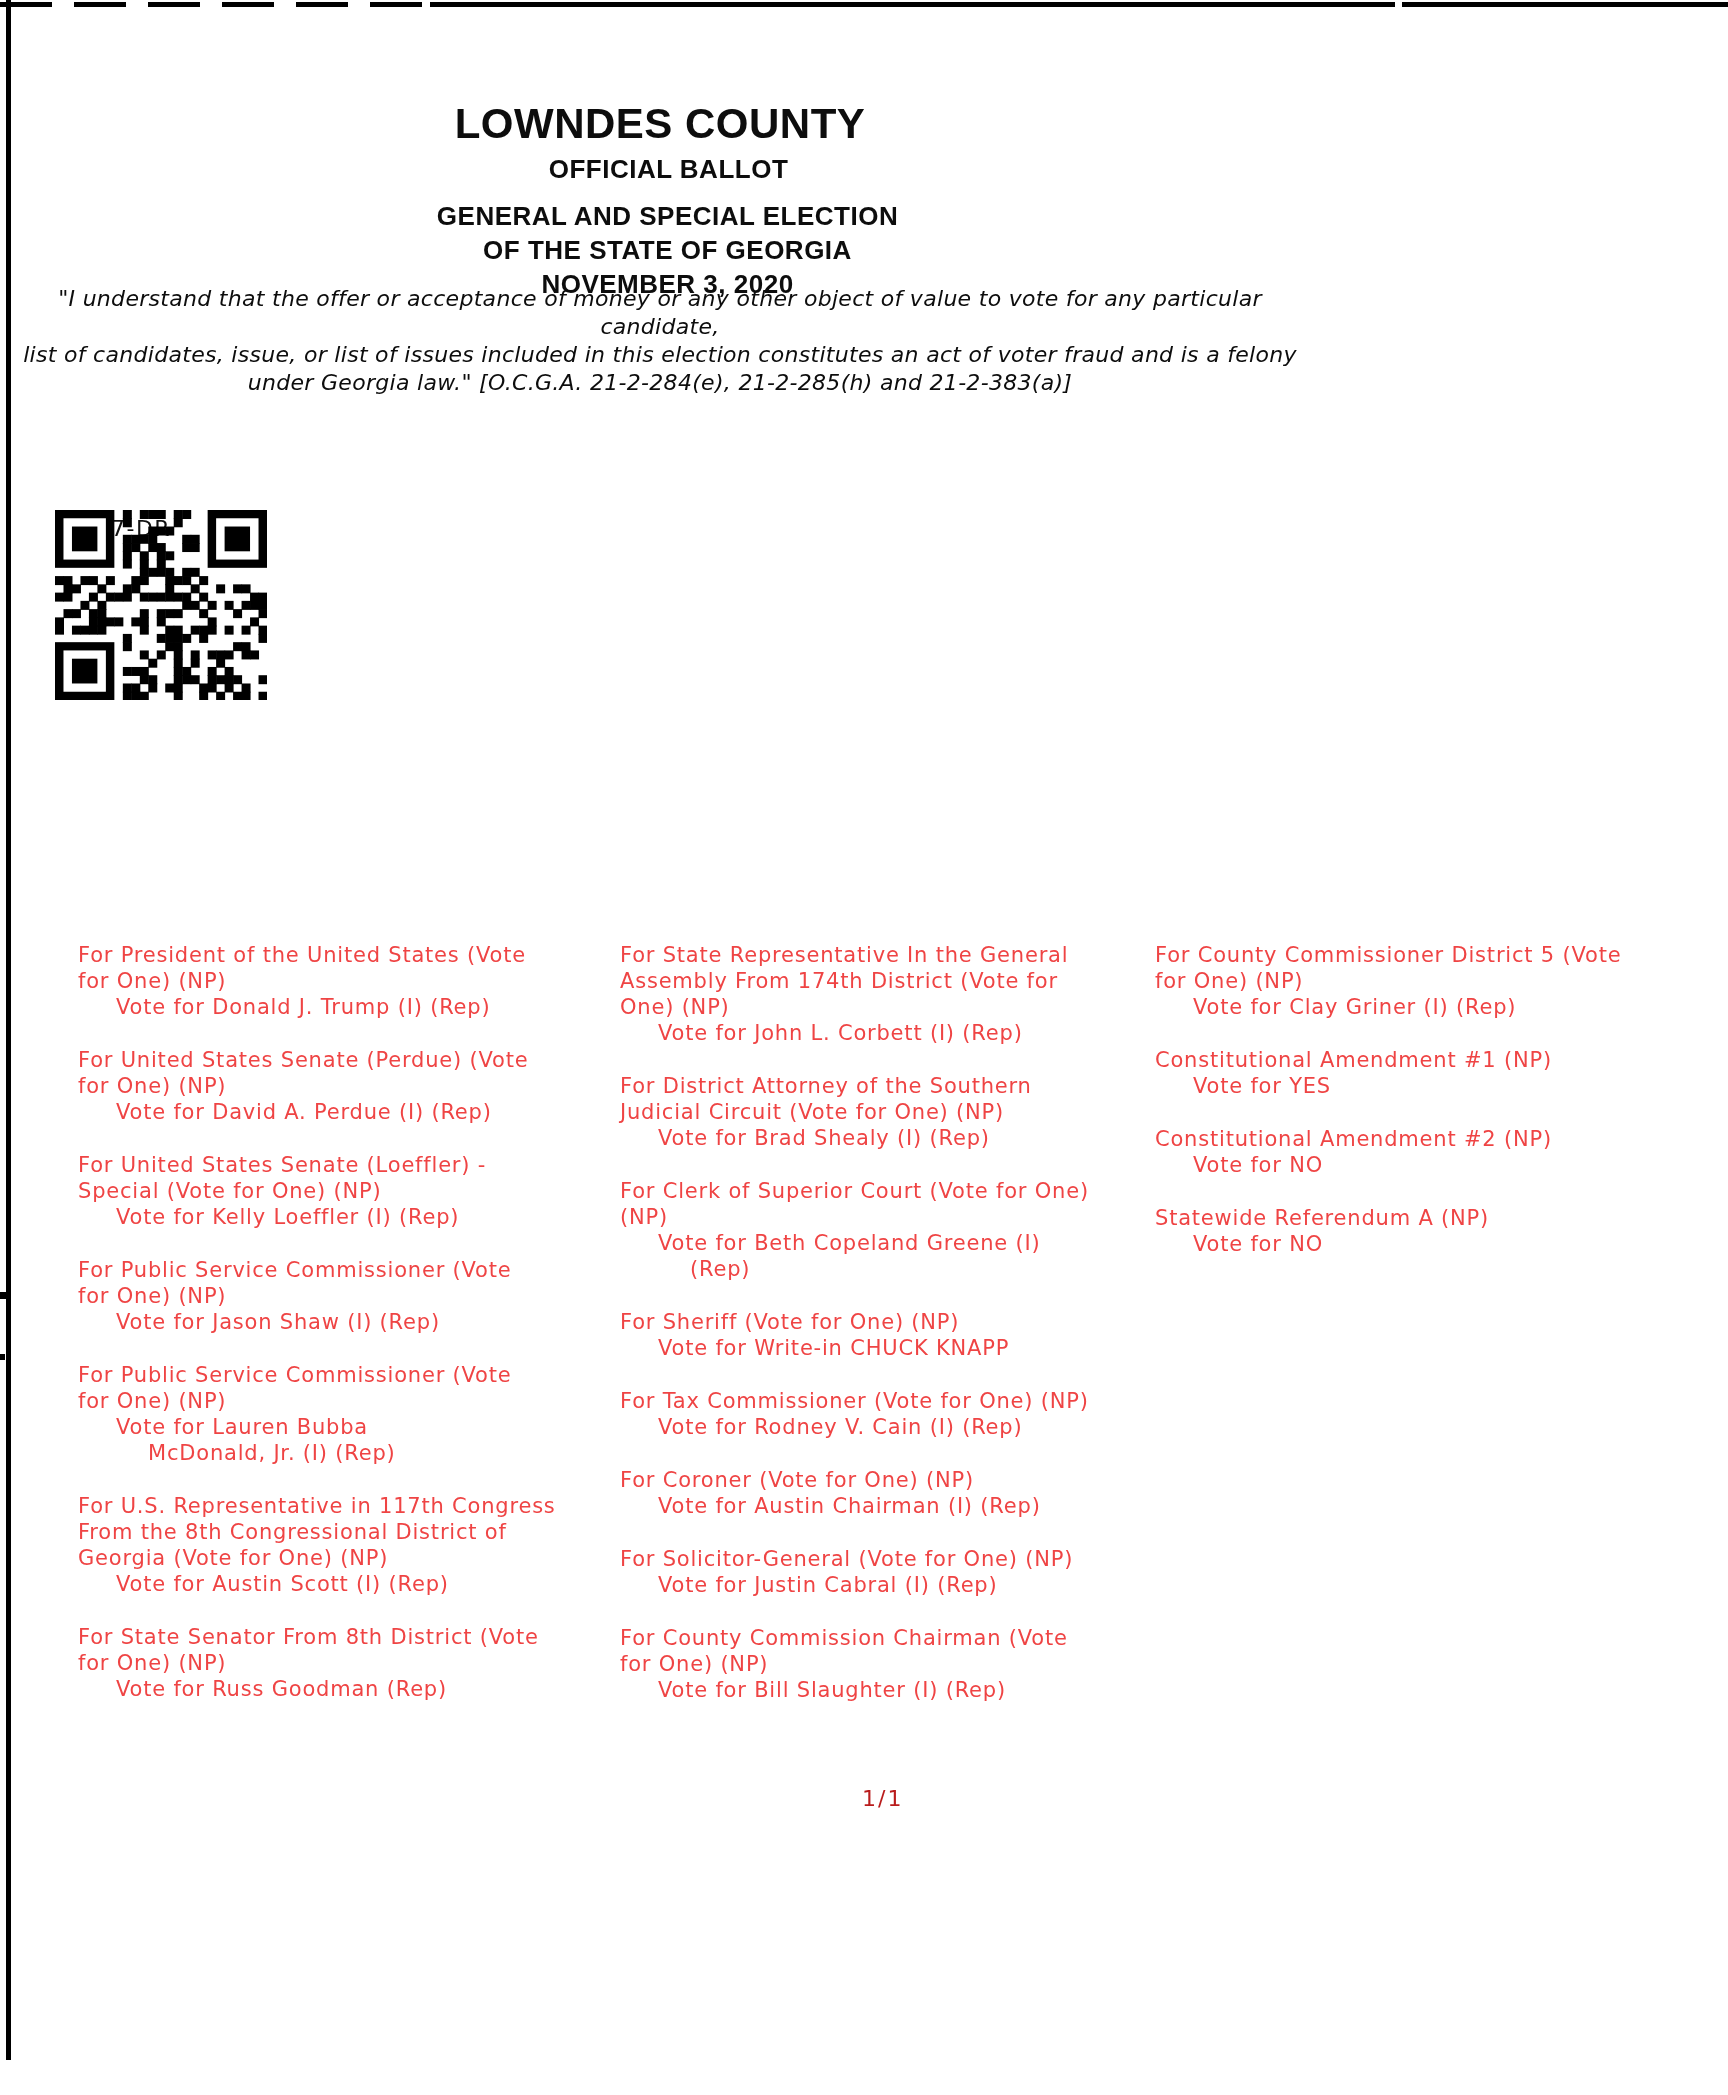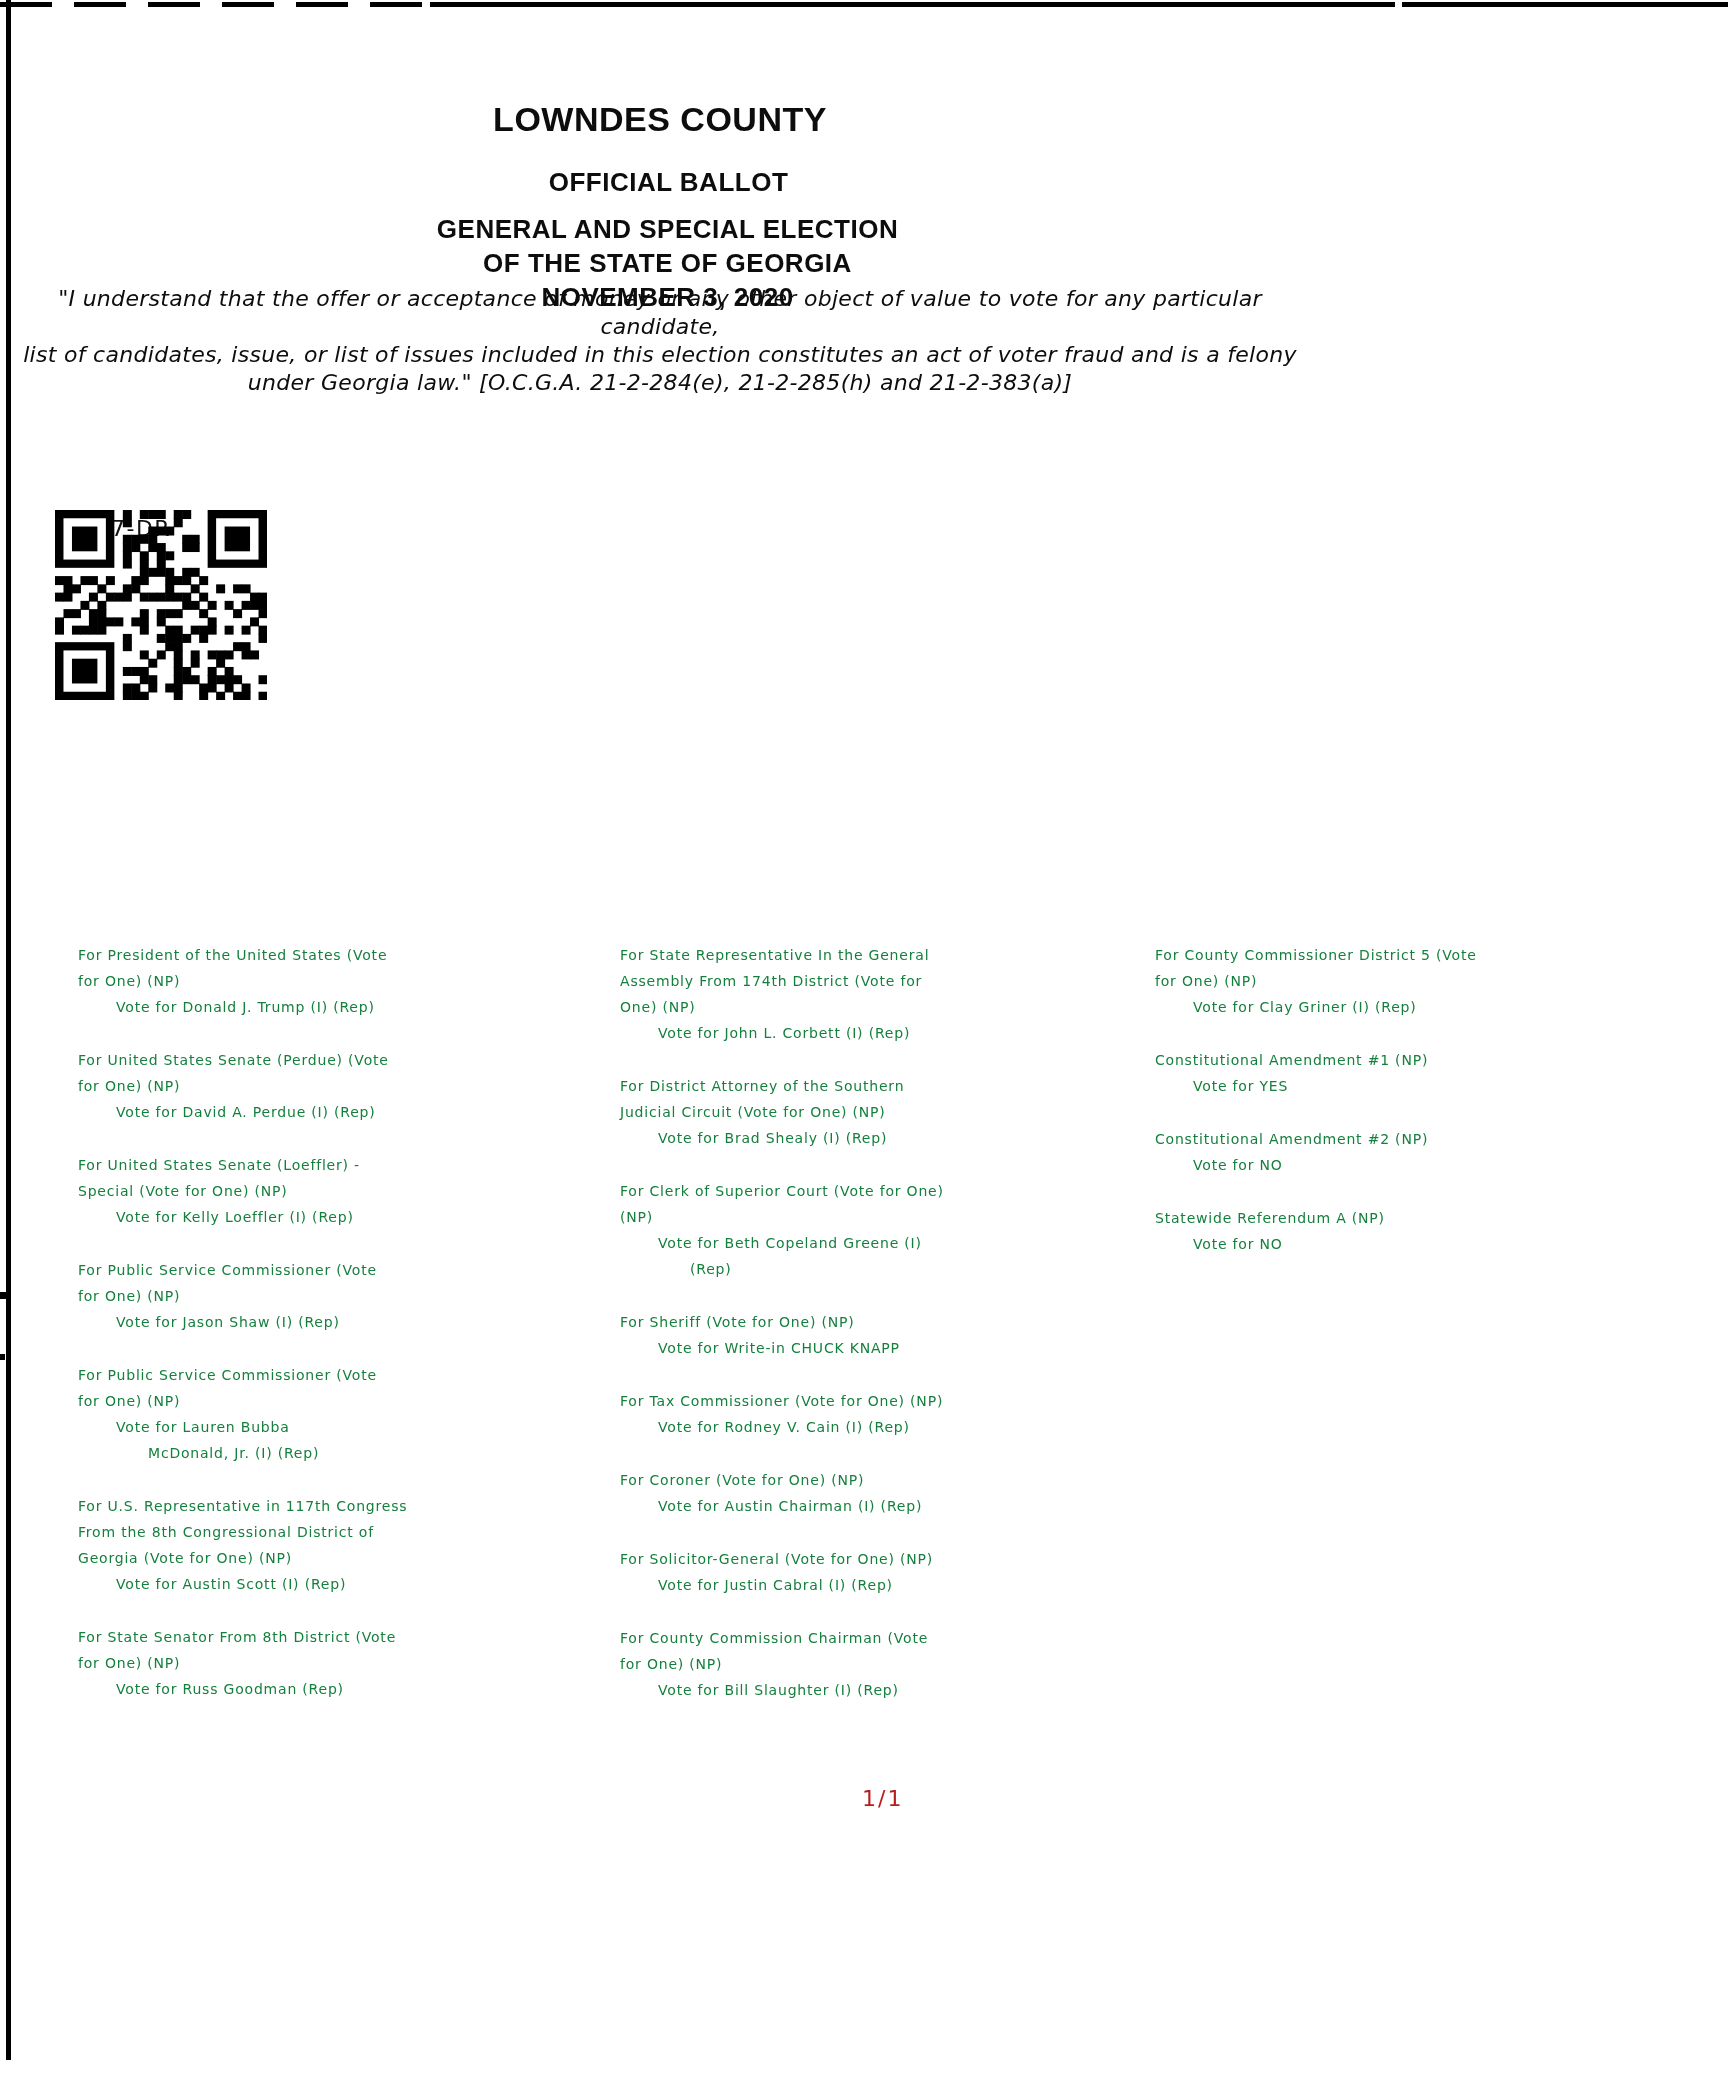--- a/index.html
+++ b/index.html
@@ -26,21 +26,21 @@
   .tick2{left:0;top:1354px;width:5px;height:6px;}
 
   
   .header-block{
     position:absolute;left:0;top:100px;width:1320px;
     text-align:center;
     font-family:"Liberation Sans",sans-serif;
     font-weight:bold;
     color:#0d0d0d;
   }
-  .county-title{font-size:34px;letter-spacing:0.5px;margin-bottom:28px;}
+  .county-title{font-size:42px;letter-spacing:0.5px;margin-bottom:6px;}
   .ballot-type{font-size:26px;letter-spacing:0.5px;margin-bottom:14px;padding-left:17px;}
   .election-lines{font-size:26px;line-height:34px;letter-spacing:0.5px;white-space:pre-line;margin-left:15px;}
 
   .disclaimer{
     position:absolute;left:0;top:285px;width:1320px;
     text-align:center;
     font-style:italic;
     font-size:22px;line-height:28px;
     letter-spacing:0.3px;
     white-space:pre-line;
@@ -50,23 +50,23 @@
   .precinct-code{
     position:absolute;left:80px;top:516px;
     font-size:22px;letter-spacing:1.5px;color:#111;
   }
 
   .qr-code{position:absolute;left:55px;top:510px;width:212px;height:190px;}
 
   
   .ballot-column{
     position:absolute;top:942px;
-    font-size:14px;line-height:26px;
+    font-size:21px;line-height:26px;
     letter-spacing:0.8px;
-    color:#15803d;
+    color:#ef4444;
   }
   .col-1{left:78px;width:545px;}
   .col-2{left:620px;width:550px;}
   .col-3{left:1155px;width:600px;}
   .contest{margin-bottom:27px;}
   .contest-title{white-space:pre-line;}
   .vote-line{
     margin-left:70px;
     text-indent:-32px;
     white-space:pre-line;

